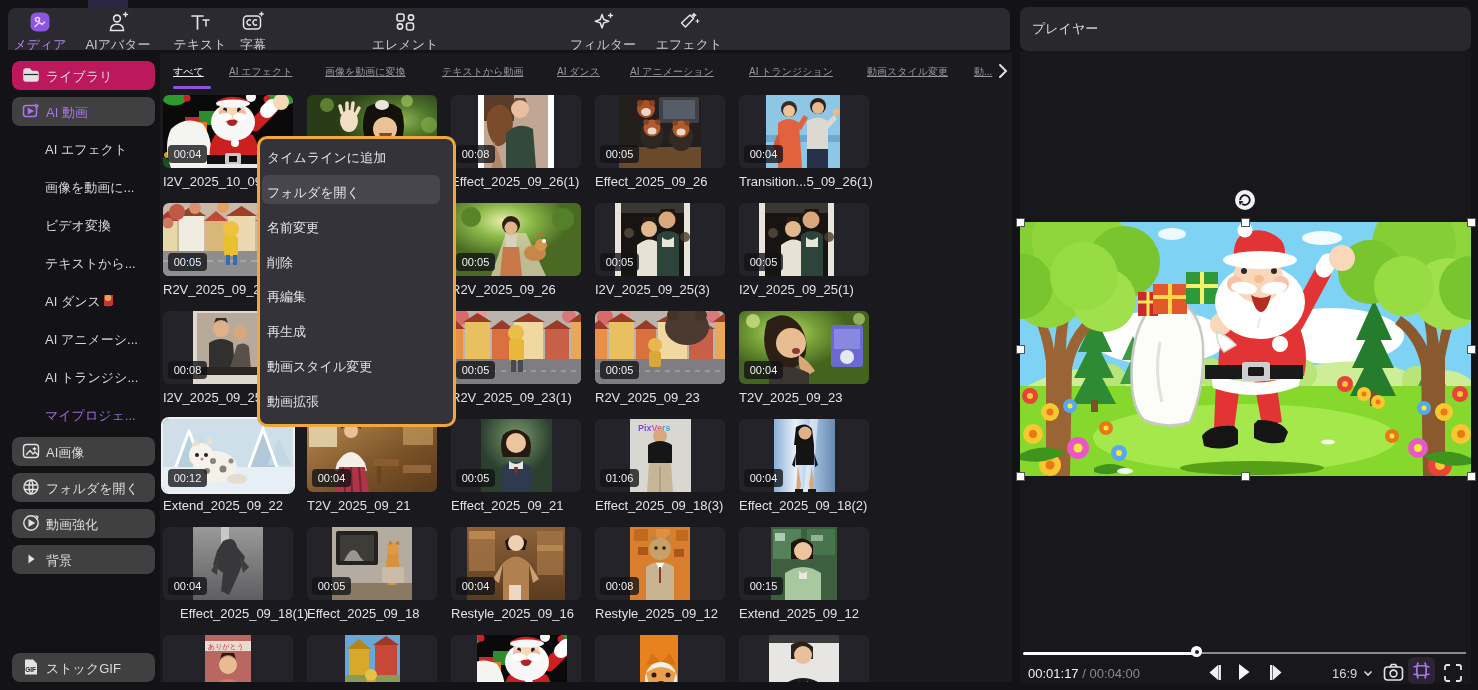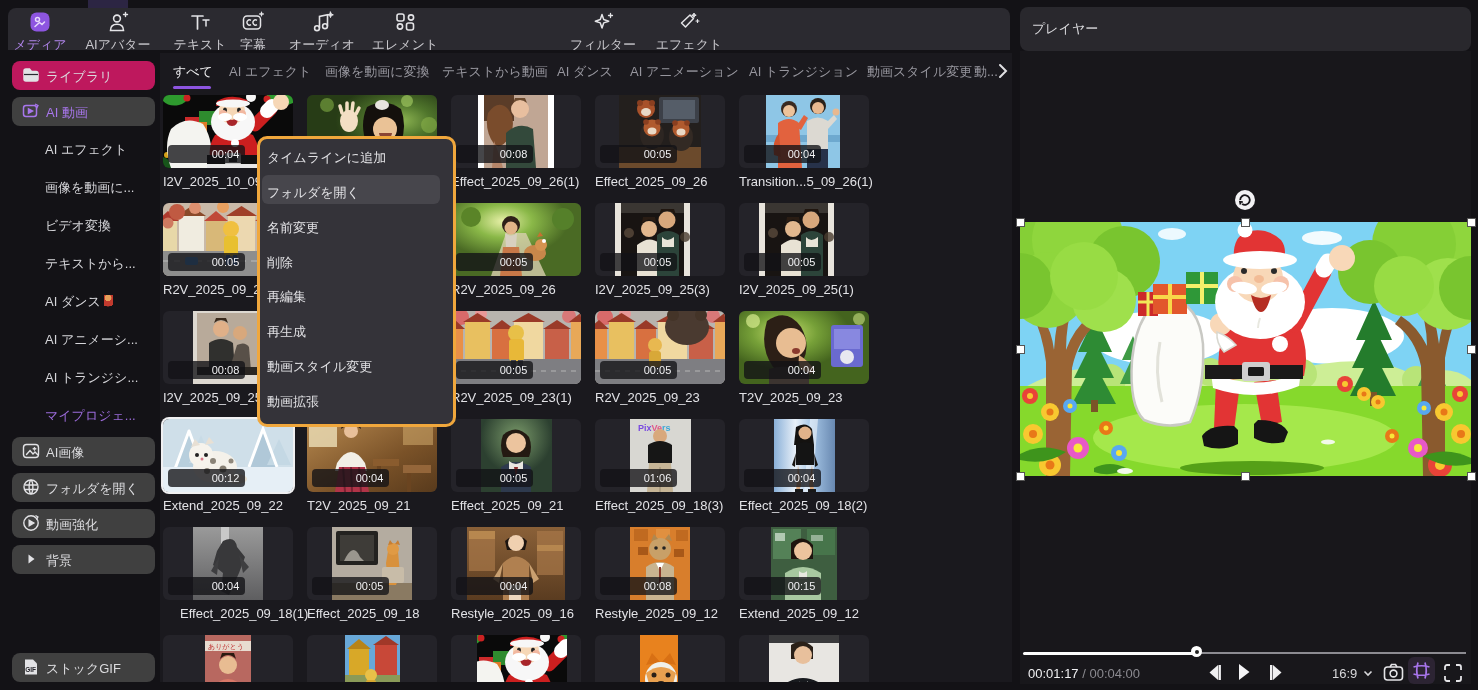--- a/index.html
+++ b/index.html
@@ -6,24 +6,24 @@
 #toolbar{left:8px;top:8px;width:1002px;height:42px;background:#2b2a30;border-radius:8px 8px 0 0;}
 .titem{position:absolute;top:0;height:42px;text-align:center;color:#c9c8cd;font-size:13px;}
 .titem .ic{position:absolute;top:3px;left:50%;transform:translateX(-50%);width:24px;height:22px;}
 .titem .lb{position:absolute;top:28px;left:0;width:100%;white-space:nowrap;}
 #sidebar{left:8px;top:50px;width:150px;height:632px;background:#131216;}
 .srow{position:absolute;left:4px;width:143px;height:29px;background:#404040;border-radius:8px;color:#dcdcdf;font-size:13px;}
 .srow .ic{position:absolute;left:10px;top:5px;width:18px;height:18px;}
 .srow .lb{position:absolute;left:34px;top:7px;white-space:nowrap;}
 .ssub{position:absolute;left:37px;color:#d6d6da;font-size:13px;white-space:nowrap;}
 #content{left:160px;top:50px;width:852px;height:632px;background:#1a191e;overflow:hidden;}
-.tab{position:absolute;top:0;height:33px;line-height:33px;color:#97969e;font-size:13px;white-space:nowrap;}
+.tab{position:absolute;top:0;height:33px;line-height:33px;color:#97969e;font-size:10px;white-space:nowrap;text-decoration:underline;}
 .cell{position:absolute;width:130px;height:73px;background:#242329;border-radius:6px;overflow:hidden;}
 .img{position:absolute;top:0;height:73px;}
-.dur{position:absolute;z-index:5;width:39px;height:18px;background:rgba(18,18,22,.78);border-radius:4px;color:#f0f0f2;font-size:11px;text-align:center;line-height:18px;padding-left:38px;}
+.dur{position:absolute;z-index:5;width:39px;height:18px;background:rgba(18,18,22,.78);border-radius:4px;color:#f0f0f2;font-size:11px;text-align:center;line-height:18px;}
 .nm{position:absolute;color:#e2e2e6;font-size:13px;white-space:nowrap;}
 #menu{left:257px;top:136px;width:193px;height:285px;background:#343339;border:3px solid #f0a73c;border-radius:10px;z-index:20;}
 .mi{position:absolute;left:9px;color:#e2e2e5;font-size:13px;}
 #rpanel{left:1012px;top:0;width:466px;height:690px;background:#131216;}
 #rhead{position:absolute;left:8px;top:7px;width:451px;height:44px;background:#29282d;border-radius:8px;color:#d9d9dc;font-size:13px;}
 #rview{position:absolute;left:8px;top:51px;width:451px;height:633px;background:#18171b;}
 #rbottom{position:absolute;left:0;top:641px;width:459px;height:43px;}
 .handle{position:absolute;width:7px;height:7px;background:#fff;border:1px solid #555;z-index:6;}
 .ctlic{position:absolute;}
 </style></head>
@@ -53,29 +53,20 @@
       </svg>
  <div class="lb">テキスト</div>
     </div>
 <div class="titem" style="left:197px;width:96px;">
  <svg class="ic" viewBox="0 0 24 22" fill="none" stroke="#e4e4e7" stroke-width="1.5">
         <rect x="2.5" y="5" width="17" height="13" rx="3.5"></rect>
         <path d="M10 9.3 a2.6 2.6 0 1 0 0 4.4 M16 9.3 a2.6 2.6 0 1 0 0 4.4" stroke-width="1.4"></path>
         <path d="M20.5 1.2 v3.6 M18.7 3 h3.6" stroke-width="1.3" stroke-linecap="round"></path>
       </svg>
  <div class="lb">字幕</div>
-    </div>
-<div class="titem" style="left:259px;width:110px;">
- <svg class="ic" viewBox="0 0 24 22" fill="none" stroke="#e4e4e7" stroke-width="1.6" stroke-linecap="round">
-        <path d="M9.5 17 V5.5 l8-1.8 V15"></path>
-        <circle cx="7" cy="17.2" r="2.4"></circle>
-        <circle cx="15" cy="15.2" r="2.4"></circle>
-        <path d="M20.5 1 l.8 2 2 .8 -2 .8 -.8 2 -.8-2 -2-.8 2-.8 z" stroke-width="1" fill="#e4e4e7"></path>
-      </svg>
- <div class="lb">オーディオ</div>
     </div>
 <div class="titem" style="left:342px;width:110px;">
  <svg class="ic" viewBox="0 0 24 22" fill="none" stroke="#e4e4e7" stroke-width="1.6">
         <rect x="4" y="3" width="7" height="7" rx="2"></rect>
         <circle cx="18" cy="6.5" r="2.6"></circle>
         <rect x="13.5" y="12" width="7" height="7" rx="2"></rect>
         <circle cx="7" cy="15.5" r="2.6"></circle>
       </svg>
  <div class="lb">エレメント</div>
     </div>

